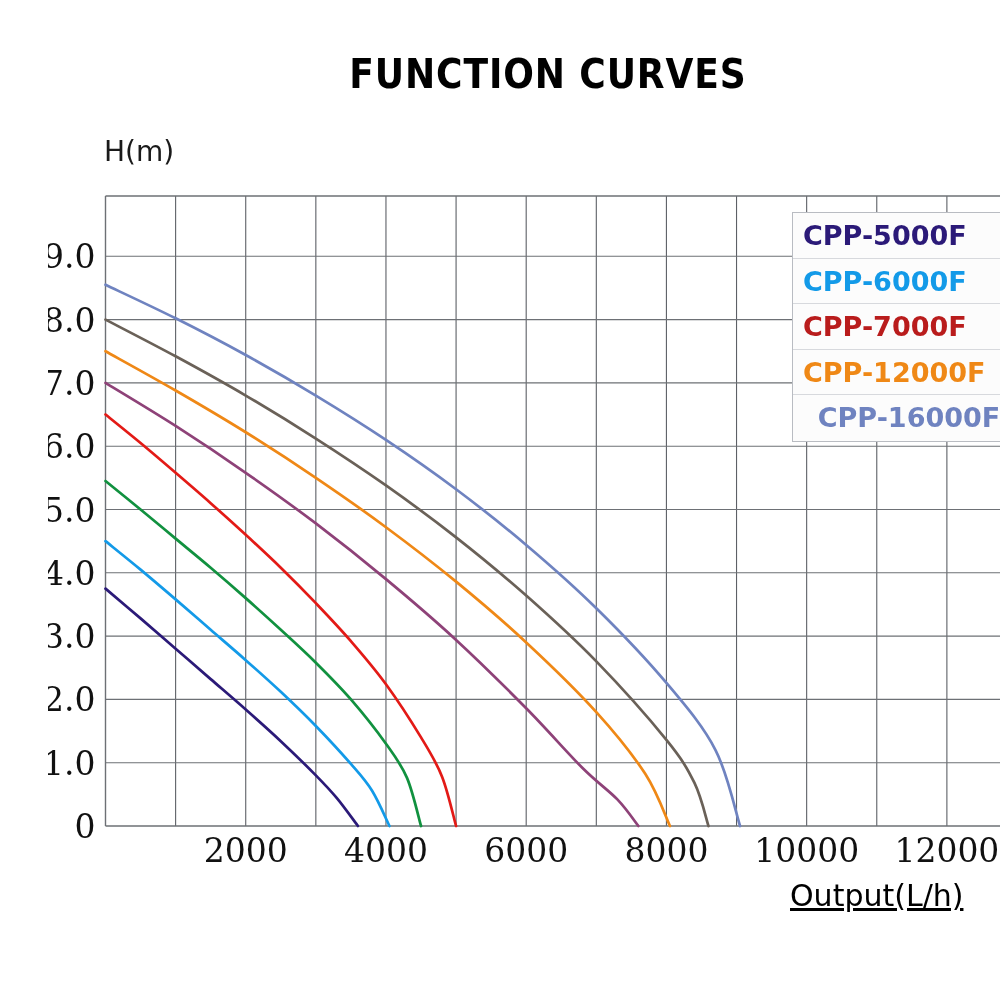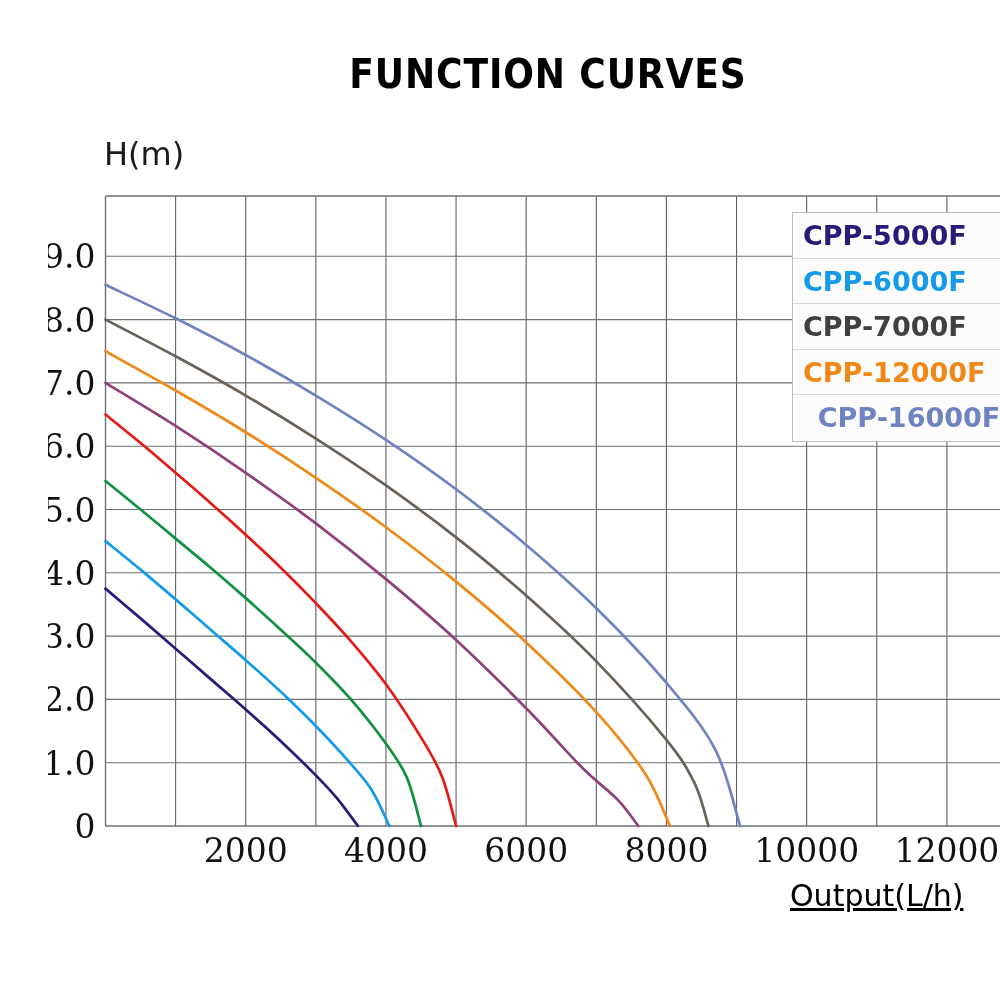--- a/index.html
+++ b/index.html
@@ -33,21 +33,21 @@
     letter-spacing: 1px;
     color: #000000;
     transform: scaleX(0.88);
     transform-origin: center center;
     white-space: nowrap;
   }
   .axis-label-y {
     position: absolute;
     left: 56px;
     top: 135px;
-    font-size: 32px;
+    font-size: 28px;
     color: #1a1a1a;
     font-family: "DejaVu Sans", "Liberation Sans", sans-serif;
     white-space: nowrap;
   }
   .axis-label-x {
     position: absolute;
     left: 742px;
     top: 878px;
     font-size: 30px;
     color: #000000;
@@ -161,20 +161,20 @@
         <text x="478.19230769230774" y="862" text-anchor="middle" class="xtick-text">6000</text>
         <text x="618.423076923077" y="862" text-anchor="middle" class="xtick-text">8000</text>
         <text x="758.6538461538462" y="862" text-anchor="middle" class="xtick-text">10000</text>
         <text x="898.8846153846155" y="862" text-anchor="middle" class="xtick-text">12000</text>
       </g>
   </svg>
 
   <div class="legend-box" id="legend-box">
       <div class="legend-row"><span style="color: rgb(43, 26, 120);">CPP-5000F</span></div>
       <div class="legend-row"><span style="color: rgb(19, 154, 232);">CPP-6000F</span></div>
-      <div class="legend-row"><span style="color: #404040;">CPP-7000F</span></div>
+      <div class="legend-row"><span style="color: #b91c1c;">CPP-7000F</span></div>
       <div class="legend-row"><span style="color: rgb(239, 136, 22); text-align: right;">CPP-12000F</span></div>
       <div class="legend-row"><span style="color: rgb(111, 131, 192);">CPP-16000F</span></div>
     </div>
 
   <div class="axis-label-x">Output(L/h)</div>
 
 </div>
 
 </body></html>

